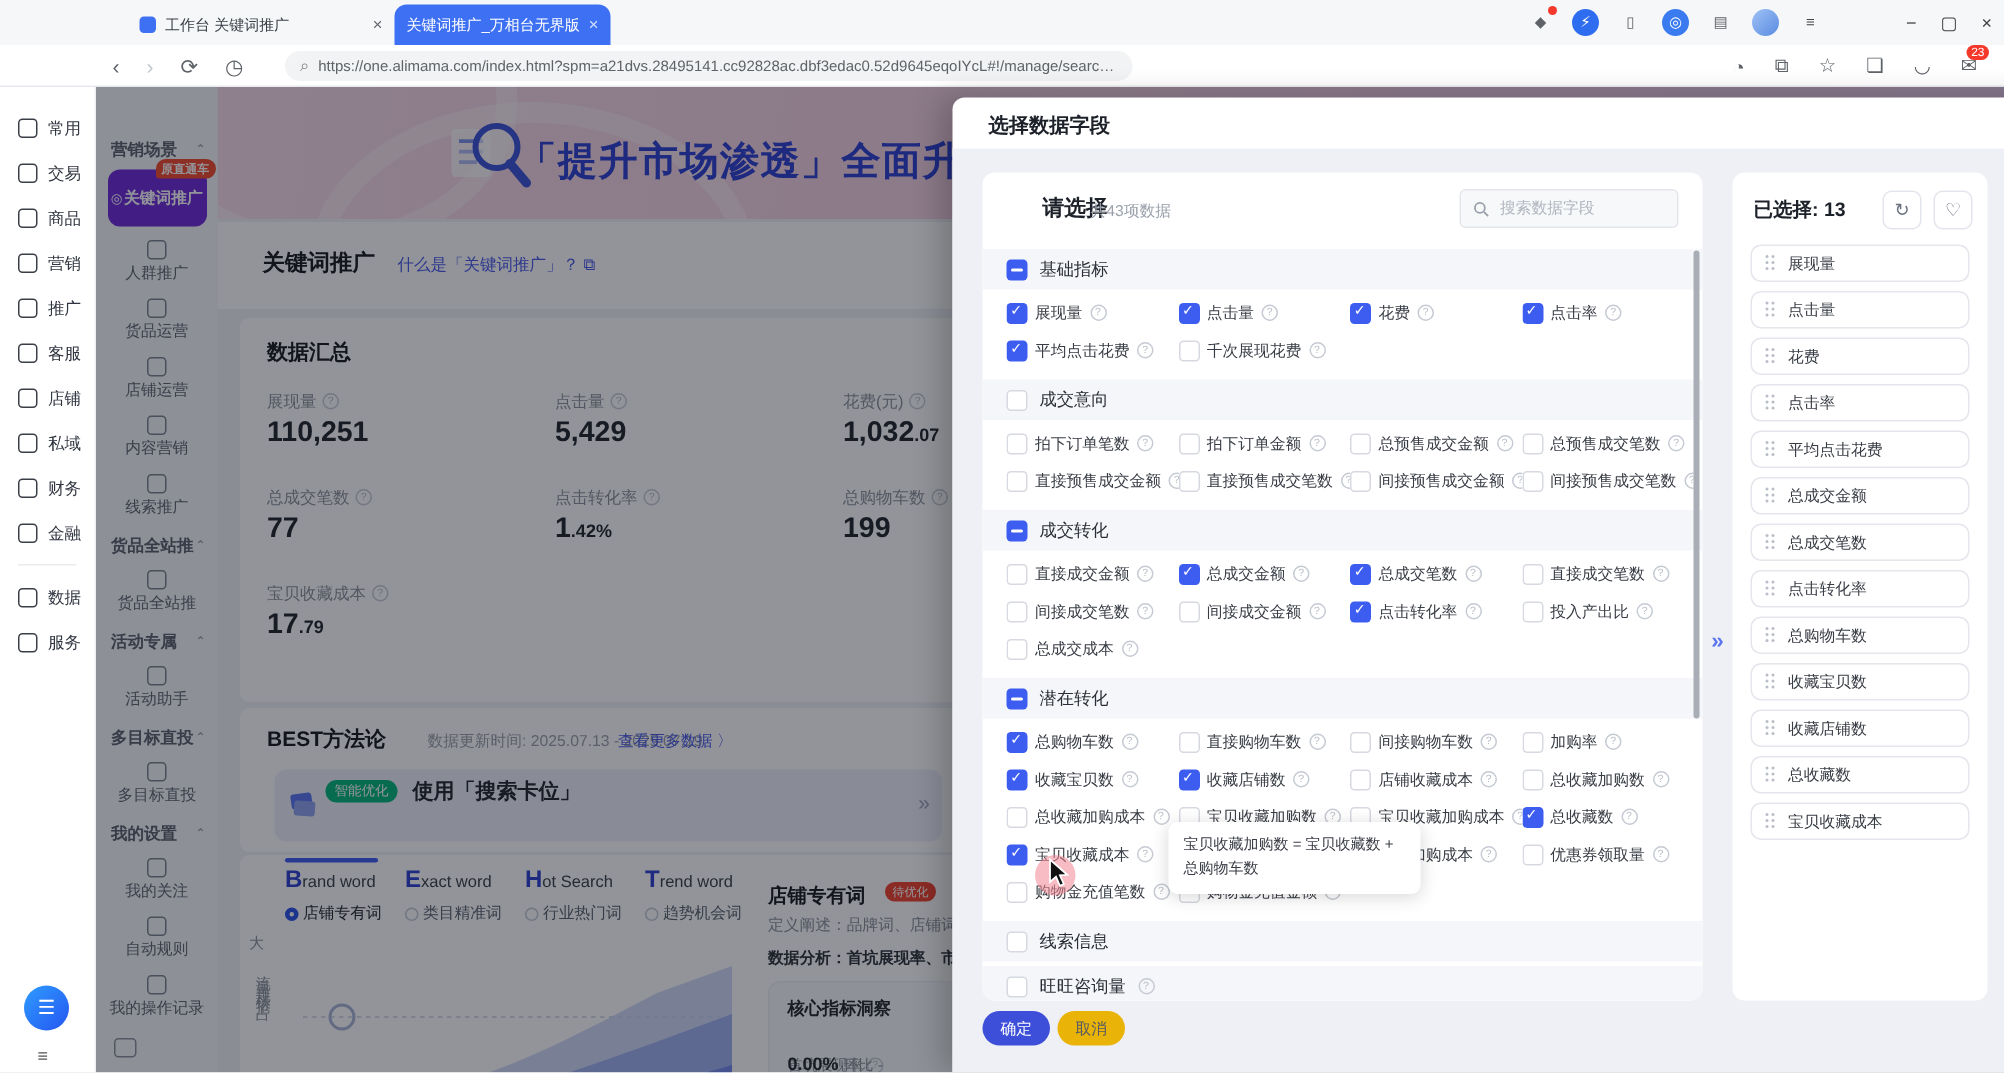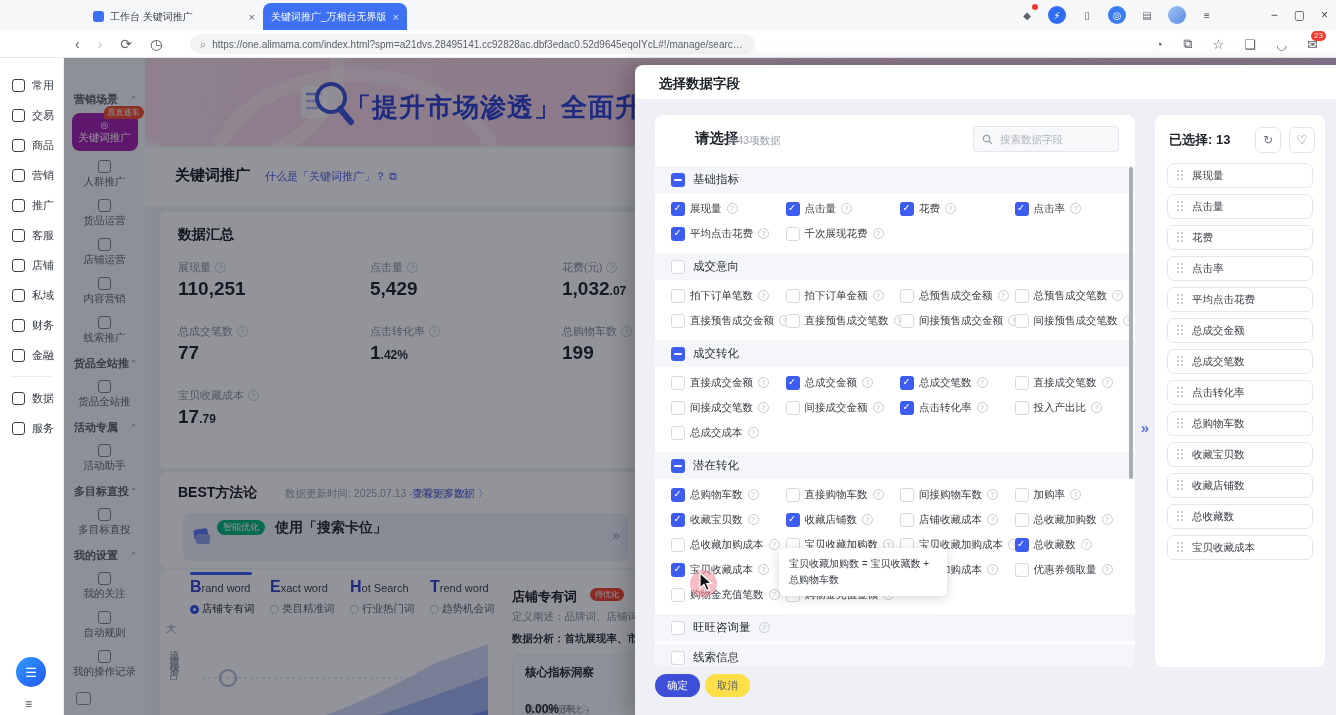--- a/index.html
+++ b/index.html
@@ -34,21 +34,21 @@
   .float-blue{position:absolute;left:16px;bottom:28px;width:30px;height:30px;border-radius:50%;background:linear-gradient(135deg,#2f9bff,#2456f0);display:flex;align-items:center;justify-content:center;color:#fff;font-size:13px;}
   .sb1-menu{position:absolute;left:25px;bottom:4px;color:#555;font-size:12px;}
 
   
   .sb2{position:absolute;left:64px;top:58px;width:81px;height:657px;background:#f6f7fa;z-index:1;padding-top:28px;}
   .sb2-h{font-size:11px;font-weight:bold;color:#59606c;padding:6px 8px 4px 10px;display:flex;justify-content:space-between;align-items:center;}
   .sb2-h .car{color:#9aa0ac;font-size:8px;}
   .sb2-it{display:flex;flex-direction:column;align-items:center;gap:2px;padding:5px 0;cursor:pointer;}
   .sb2-it .gico{width:13px;height:13px;border:1.3px solid #7b828f;border-radius:3px;}
   .sb2-it .lbl{font-size:10.5px;color:#5f6570;}
-  .sb2-active{position:relative;margin:2px auto 4px;width:66px;height:38px;background:#a21caf;border-radius:8px;display:flex;flex-direction:column;align-items:center;justify-content:center;gap:1px;color:#fff;}
+  .sb2-active{position:relative;margin:2px auto 4px;width:66px;height:38px;background:#6d28d9;border-radius:8px;display:flex;flex-direction:row;align-items:center;justify-content:center;gap:1px;color:#fff;font-weight:bold;}
   .sb2-active .lbl{font-size:10.5px;color:#fff;}
   .sb2-badge{position:absolute;top:-7px;right:-6px;background:#f5472c;color:#fff;font-size:8px;border-radius:8px 8px 8px 2px;padding:1px 4px;white-space:nowrap;}
   .sb2-collapse{position:absolute;left:12px;bottom:10px;width:15px;height:13px;border:1.3px solid #8b919d;border-radius:3px;}
 
   
   .content{position:absolute;left:145px;top:58px;right:0;bottom:0;background:#f1f2f6;z-index:1;overflow:hidden;}
   .banner{position:absolute;left:0;top:0;right:0;height:88px;background:linear-gradient(95deg,#f8dbe8 0%,#f5cfe1 45%,#ecc9ea 100%);overflow:hidden;}
   .banner .arc{position:absolute;border:14px solid rgba(255,255,255,.35);border-radius:50%;}
   .banner-title{position:absolute;left:200px;top:32px;font-size:26px;font-weight:bold;color:#2b3ed1;letter-spacing:1px;white-space:nowrap;}
   .card{position:absolute;background:#fff;border-radius:6px;}
@@ -125,21 +125,21 @@
   .m-right{position:absolute;left:520px;top:16px;width:170px;height:552px;background:#fff;border-radius:8px;overflow:hidden;}
   .mr-title{position:absolute;left:14px;top:16px;font-size:13px;font-weight:bold;color:#1d2129;}
   .mr-btn{position:absolute;top:12px;width:26px;height:26px;border:1px solid #e3e5ec;border-radius:6px;display:flex;align-items:center;justify-content:center;color:#6b7280;font-size:12px;cursor:pointer;background:#fff;}
   .pills{position:absolute;left:12px;top:48px;right:12px;}
   .pill{height:25px;border:1px solid #e4e6ec;border-radius:7px;background:#fff;display:flex;align-items:center;gap:8px;padding:0 9px;margin-bottom:6px;cursor:grab;}
   .pill .nm{font-size:10.5px;color:#383c44;white-space:nowrap;}
   .dots{position:relative;width:7px;height:11px;flex:0 0 auto;}
   .dots::before{content:"";position:absolute;left:0;top:0;width:2px;height:2px;border-radius:50%;background:#b9bdc6;box-shadow:0 4px 0 #b9bdc6,0 8px 0 #b9bdc6,4px 0 0 #b9bdc6,4px 4px 0 #b9bdc6,4px 8px 0 #b9bdc6;}
   .expander{position:absolute;left:500px;top:310px;width:20px;height:36px;display:flex;align-items:center;justify-content:center;color:#5b74f0;font-size:15px;font-weight:bold;cursor:pointer;}
   .m-ok{position:absolute;left:20px;bottom:18px;min-width:38px;height:23px;background:#3d4fd8;color:#fff;font-size:10.5px;border:0;border-radius:12px;padding:0 12px;cursor:pointer;}
-  .m-cancel{position:absolute;left:70px;bottom:18px;min-width:38px;height:23px;background:#fde047;color:#555a64;font-size:10.5px;border:0;border-radius:12px;padding:0 12px;cursor:pointer;}
+  .m-cancel{position:absolute;left:70px;bottom:18px;min-width:38px;height:23px;background:#eab308;color:#555a64;font-size:10.5px;border:0;border-radius:12px;padding:0 12px;cursor:pointer;}
 
   .tooltip{position:absolute;left:779px;top:548px;width:168px;background:#fff;border-radius:6px;box-shadow:0 2px 12px rgba(0,0,0,.16);padding:8px 10px;font-size:10px;color:#383c44;line-height:1.6;z-index:30;}
   .cursor-halo{position:absolute;left:690px;top:570px;width:27px;height:27px;border-radius:50%;background:rgba(243,134,148,.55);z-index:40;}
   .cursor{position:absolute;left:698px;top:572px;z-index:41;}
 </style>
 </head>
 <body>
 
 <div id="screen">
 
@@ -711,26 +711,26 @@
                 <span class="info">?</span>
               </div>
               <div class="gitem">
                 <span class="cb off"></span>
                 <span class="nm">购物金充值金额</span>
                 <span class="info">?</span>
               </div>
             </div>
             <div class="ghead">
               <span class="cb off"></span>
+              <span class="nm">线索信息</span>
+            </div>
+            <div class="ghead">
+              <span class="cb off"></span>
               <span class="nm">旺旺咨询量</span>
               <span class="info">?</span>
-            </div>
-            <div class="ghead">
-              <span class="cb off"></span>
-              <span class="nm">线索信息</span>
             </div>
           </div>
         <div class="lscroll"></div>
       </div>
       <div class="expander">»</div>
       <div class="m-right">
         <span class="mr-title"><span>已选择:</span> <span>13</span></span>
         <span class="mr-btn" style="right:44px">↻</span>
         <span class="mr-btn" style="right:10px">♡</span>
         <div class="pills" id="pills">

